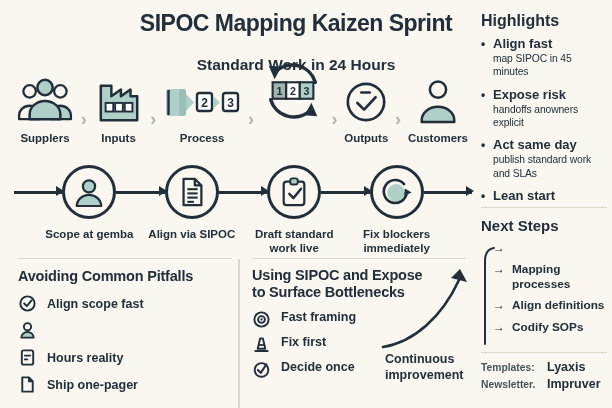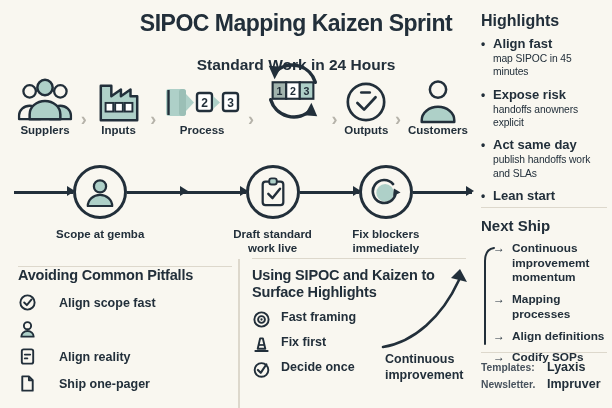--- a/index.html
+++ b/index.html
@@ -15,41 +15,41 @@
   .header { position:absolute; left:40px; top:10px; width:512px; text-align:center; }
   .header h1 { font-size:23px; font-weight:800; letter-spacing:-0.5px; line-height:1.15; }
   .header h2 { font-size:15.5px; font-weight:700; margin-top:20px; }
 
   
   .sipoc-row { position:absolute; left:16px; top:70px; width:452px;
     display:flex; align-items:flex-start; justify-content:space-between; }
   .s-item { display:flex; flex-direction:column; align-items:center; }
   .s-icon { height:54px; display:flex; align-items:flex-end; justify-content:center; }
   .s-icon.cycle { margin-bottom:-14px; }
-  .s-label { margin-top:0; font-size:11.5px; font-weight:700; white-space:nowrap; }
+  .s-label { margin-top:8px; font-size:11.5px; font-weight:700; white-space:nowrap; }
   .s-chevron { margin-top:40px; font-size:18px; line-height:1; color:#b6b3aa; font-weight:600; }
 
   
   .flow-row { position:absolute; left:14px; top:165px; width:458px; height:94px;
     display:flex; align-items:flex-start; }
   .f-arrow { flex:1; height:2.5px; background:#222f3a; margin-top:26px; position:relative; min-width:18px; }
   .f-arrow::after { content:""; position:absolute; right:-2px; top:-4.8px;
     border-left:8px solid #222f3a; border-top:5px solid transparent; border-bottom:5px solid transparent; }
   .f-step { position:relative; width:54px; }
   .f-circle { width:54px; height:54px; border:3px solid #222f3a; border-radius:50%;
     display:flex; align-items:center; justify-content:center; background:#f9f7f0; }
   .f-label { position:absolute; top:63px; left:50%; transform:translateX(-50%);
     width:104px; text-align:center; font-size:11.5px; font-weight:700; line-height:1.2; }
 
   
   .panel h3 { font-size:14.5px; font-weight:800; letter-spacing:-0.2px; }
-  .pitfalls { position:absolute; left:18px; top:266px; width:214px;
-    border-top:1.5px solid #ddd8cc; }
+  .pitfalls { position:absolute; left:18px; top:258px; width:214px;
+    border-top:1.5px solid #ddd8cc; padding-top:9px; }
   .pitfalls h3 { white-space:nowrap; margin-bottom:10px; }
-  .p-item { display:flex; align-items:center; gap:22px; margin-bottom:8px; }
+  .p-item { display:flex; align-items:center; gap:10px; margin-bottom:8px; }
   .p-label { font-size:12.5px; font-weight:700; }
 
   .v-divider { position:absolute; left:238px; top:259px; width:1.5px; height:149px; background:#ddd8cc; }
 
   .bottlenecks { position:absolute; left:252px; top:258px; width:214px;
     border-top:1.5px solid #ddd8cc; padding-top:8px; }
   .bottlenecks h3 { width:185px; line-height:1.2; margin-bottom:8px; }
   .b-item { display:flex; gap:10px; margin-bottom:6px; }
   .b-label { font-size:12.5px; font-weight:700; }
   .curve-arrow { position:absolute; left:128px; top:8px; }
@@ -192,20 +192,33 @@
         <svg viewBox="0 0 32 32" width="30" height="30">
           <circle cx="16" cy="10" r="6.5" fill="#aed0c8" stroke="#222f3a" stroke-width="2.4"></circle>
           <path d="M3,31 a13,12 0 0 1 26,0 z" fill="#aed0c8" stroke="#222f3a" stroke-width="2.4" stroke-linejoin="round"></path>
         </svg>
       </div>
       <div class="f-label">Scope at gemba</div>
     </div>
 
     <div class="f-arrow"></div>
 
+    <div class="f-step">
+      <div class="f-circle">
+        <svg viewBox="0 0 32 32" width="30" height="30">
+          <path d="M7,2 h12 l7,7 v21 h-19 z" fill="none" stroke="#222f3a" stroke-width="2.4" stroke-linejoin="round"></path>
+          <path d="M19,2 v7 h7" fill="none" stroke="#222f3a" stroke-width="2.4" stroke-linejoin="round"></path>
+          <line x1="11" y1="13" x2="22" y2="13" stroke="#222f3a" stroke-width="2.2"></line>
+          <line x1="11" y1="17.5" x2="22" y2="17.5" stroke="#222f3a" stroke-width="2.2"></line>
+          <line x1="11" y1="22" x2="22" y2="22" stroke="#222f3a" stroke-width="2.2"></line>
+          <line x1="11" y1="26.5" x2="18" y2="26.5" stroke="#222f3a" stroke-width="2.2"></line>
+        </svg>
+      </div>
+      <div class="f-label">Align via SIPOC</div>
+    </div>
 
     <div class="f-arrow"></div>
 
     <div class="f-step">
       <div class="f-circle">
         <svg viewBox="0 0 32 32" width="30" height="30">
           <rect x="5" y="5" width="22" height="25" rx="3" fill="none" stroke="#222f3a" stroke-width="2.4"></rect>
           <rect x="12" y="1.5" width="8" height="6.5" rx="2.5" fill="#aed0c8" stroke="#222f3a" stroke-width="2"></rect>
           <path d="M11,18 l4.5,4.5 l8,-10" fill="none" stroke="#222f3a" stroke-width="2.6" stroke-linecap="round" stroke-linejoin="round"></path>
         </svg>
@@ -252,38 +265,38 @@
     </div>
 
     <div class="p-item">
       <span>
         <svg viewBox="0 0 20 20" width="19" height="19">
           <rect x="4" y="2.5" width="12" height="15" rx="2" fill="none" stroke="#222f3a" stroke-width="2"></rect>
           <line x1="7.2" y1="8" x2="12.8" y2="8" stroke="#222f3a" stroke-width="2" stroke-linecap="round"></line>
           <line x1="7.2" y1="12" x2="9.8" y2="12" stroke="#222f3a" stroke-width="2" stroke-linecap="round"></line>
         </svg>
       </span>
-      <span class="p-label">Align reality</span>
+      <span class="p-label">Hours reality</span>
     </div>
 
     <div class="p-item">
       <span>
         <svg viewBox="0 0 20 20" width="19" height="19">
           <path d="M4.5,2.5 h7 l4,4 v11 h-11 z" fill="none" stroke="#222f3a" stroke-width="2" stroke-linejoin="round"></path>
           <path d="M11.5,2.5 v4 h4" fill="none" stroke="#222f3a" stroke-width="2" stroke-linejoin="round"></path>
         </svg>
       </span>
       <span class="p-label">Ship one-pager</span>
     </div>
   </div>
 
   <div class="v-divider"></div>
 
   <div class="panel bottlenecks">
-    <h3>Using SIPOC and Kaizen to Surface Highlights</h3>
+    <h3>Using SIPOC and Expose to Surface Bottlenecks</h3>
 
     <div class="b-item">
       <span>
         <svg viewBox="0 0 20 20" width="19" height="19">
           <circle cx="10" cy="10" r="7.5" fill="none" stroke="#222f3a" stroke-width="2"></circle>
           <circle cx="10" cy="10" r="3.6" fill="none" stroke="#222f3a" stroke-width="2"></circle>
           <circle cx="10" cy="10" r="1.2" fill="#222f3a"></circle>
         </svg>
       </span>
       <span class="b-label">Fast framing</span>
@@ -336,42 +349,41 @@
         <span class="hl-title">Expose risk</span>
       </div>
       <div class="hl-detail">handoffs anowners explicit</div>
     </div>
 
     <div class="hl-item">
       <div class="hl-row">
         <span class="hl-bullet">•</span>
         <span class="hl-title">Act same day</span>
       </div>
-      <div class="hl-detail">publish handoffs work and SLAs</div>
+      <div class="hl-detail">publish standard work and SLAs</div>
     </div>
 
     <div class="hl-item">
       <div class="hl-row">
         <span class="hl-bullet">•</span>
         <span class="hl-title">Lean start</span>
       </div>
     </div>
   </div>
 
   <div class="next-steps">
-    <h3>Next Ship</h3>
+    <h3>Next Steps</h3>
     <div class="ns-list">
       <div class="ns-connector">
         <svg viewBox="0 0 16 110" width="16" height="110">
           <path d="M13,7 C6,8 4,13 4,20 L4,103" fill="none" stroke="#222f3a" stroke-width="2" stroke-linecap="round"></path>
         </svg>
       </div>
       <div class="ns-item">
         <span class="ns-arrow">→</span>
-        <span class="ns-label">Continuous improvememt momentum</span>
       </div>
       <div class="ns-item">
         <span class="ns-arrow">→</span>
         <span class="ns-label">Mapping processes</span>
       </div>
       <div class="ns-item">
         <span class="ns-arrow">→</span>
         <span class="ns-label">Align definitions</span>
       </div>
       <div class="ns-item">

